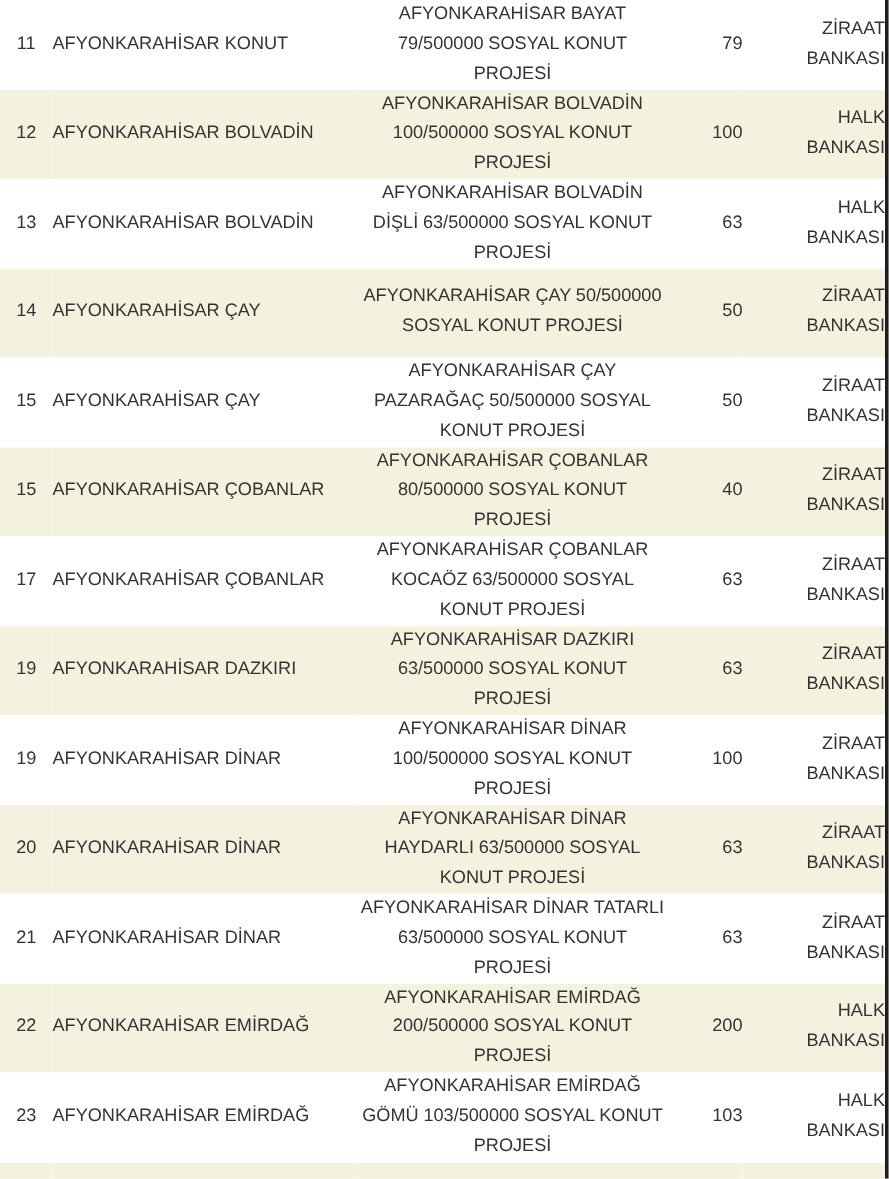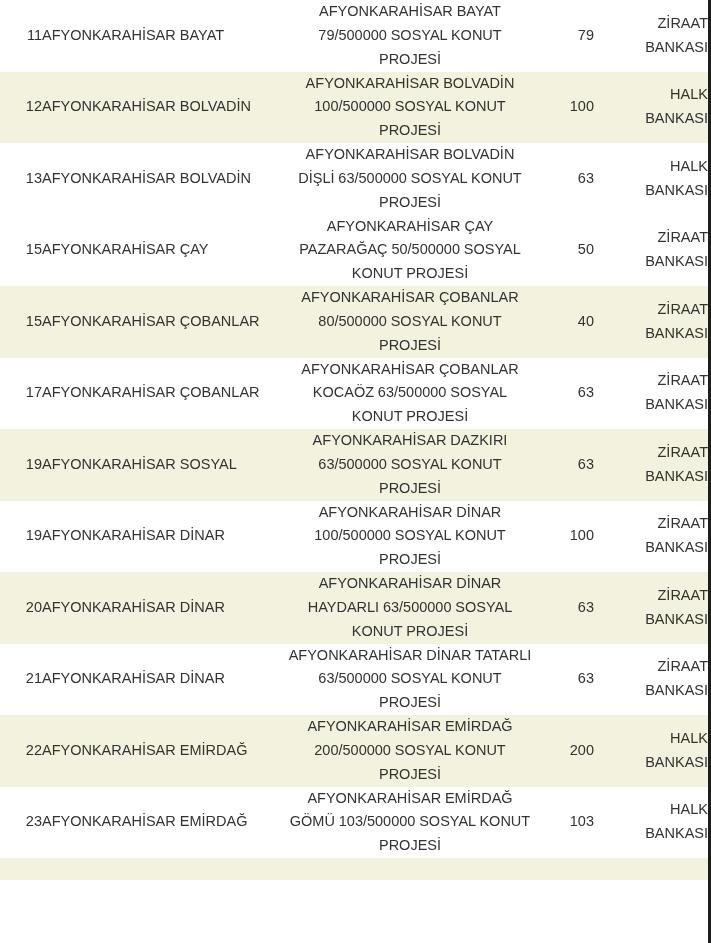--- a/index.html
+++ b/index.html
@@ -48,21 +48,21 @@
     vertical-align: middle;
     height: 71.5px;
     box-sizing: border-box;
   }
 
   
   td.c-no {
     width: 42px;
     padding-left: 5px;
     padding-right: 2px;
-    text-align: right;
+    text-align: center;
     white-space: nowrap;
   }
 
   
   td.c-place {
     width: 241px;
     padding-left: 2px;
     padding-right: 6px;
     text-align: left;
   }
@@ -116,21 +116,21 @@
 </style>
 </head>
 <body>
 
 <div id="page-edge-right"></div>
 
 <table id="doc-table">
   <tbody id="table-body">
       <tr class="row-plain">
         <td class="c-no">11</td>
-        <td class="c-place">AFYONKARAHİSAR BAYAT</td>
+        <td class="c-place">AFYONKARAHİSAR KONUT</td>
         <td class="c-desc">
           <span class="desc-inner">AFYONKARAHİSAR BAYAT 79/500000 SOSYAL KONUT PROJESİ</span>
         </td>
         <td class="c-count">79</td>
         <td class="c-bank">
           <span class="bank-line">ZİRAAT</span>
           <span class="bank-line">BANKASI</span>
         </td>
       </tr>
       <tr class="row-shaded">
@@ -150,20 +150,32 @@
         <td class="c-place">AFYONKARAHİSAR BOLVADİN</td>
         <td class="c-desc">
           <span class="desc-inner">AFYONKARAHİSAR BOLVADİN DİŞLİ 63/500000 SOSYAL KONUT PROJESİ</span>
         </td>
         <td class="c-count">63</td>
         <td class="c-bank">
           <span class="bank-line">HALK</span>
           <span class="bank-line">BANKASI</span>
         </td>
       </tr>
+      <tr class="row-shaded">
+        <td class="c-no">14</td>
+        <td class="c-place">AFYONKARAHİSAR ÇAY</td>
+        <td class="c-desc">
+          <span class="desc-inner">AFYONKARAHİSAR ÇAY 50/500000 SOSYAL KONUT PROJESİ</span>
+        </td>
+        <td class="c-count">50</td>
+        <td class="c-bank">
+          <span class="bank-line">ZİRAAT</span>
+          <span class="bank-line">BANKASI</span>
+        </td>
+      </tr>
       <tr class="row-plain">
         <td class="c-no">15</td>
         <td class="c-place">AFYONKARAHİSAR ÇAY</td>
         <td class="c-desc">
           <span class="desc-inner">AFYONKARAHİSAR ÇAY PAZARAĞAÇ 50/500000 SOSYAL KONUT PROJESİ</span>
         </td>
         <td class="c-count">50</td>
         <td class="c-bank">
           <span class="bank-line">ZİRAAT</span>
           <span class="bank-line">BANKASI</span>
@@ -188,21 +200,21 @@
           <span class="desc-inner">AFYONKARAHİSAR ÇOBANLAR KOCAÖZ 63/500000 SOSYAL KONUT PROJESİ</span>
         </td>
         <td class="c-count">63</td>
         <td class="c-bank">
           <span class="bank-line">ZİRAAT</span>
           <span class="bank-line">BANKASI</span>
         </td>
       </tr>
       <tr class="row-shaded">
         <td class="c-no">19</td>
-        <td class="c-place">AFYONKARAHİSAR SOSYAL</td>
+        <td class="c-place">AFYONKARAHİSAR DAZKIRI</td>
         <td class="c-desc">
           <span class="desc-inner">AFYONKARAHİSAR DAZKIRI 63/500000 SOSYAL KONUT PROJESİ</span>
         </td>
         <td class="c-count">63</td>
         <td class="c-bank">
           <span class="bank-line">ZİRAAT</span>
           <span class="bank-line">BANKASI</span>
         </td>
       </tr>
       <tr class="row-plain">

